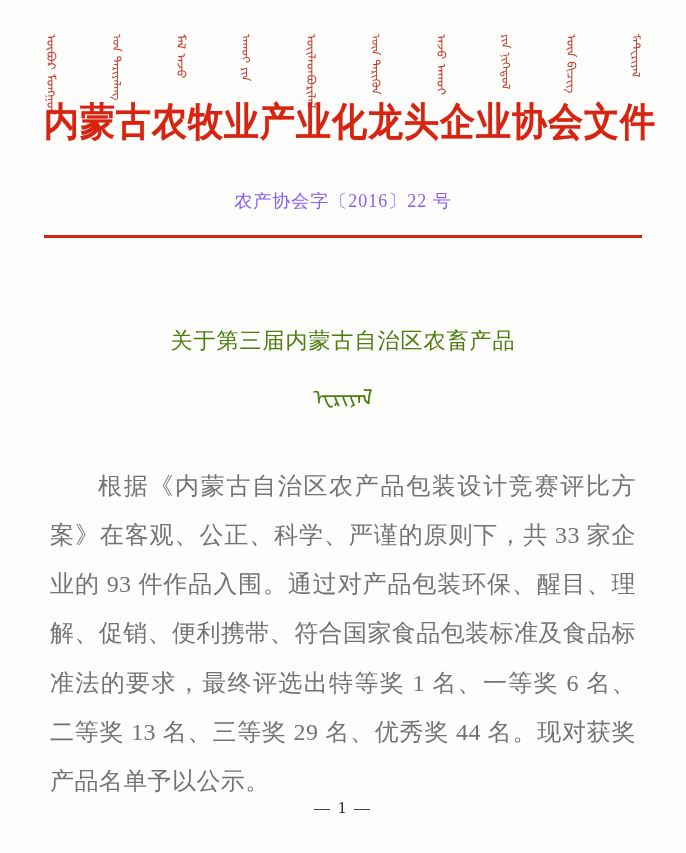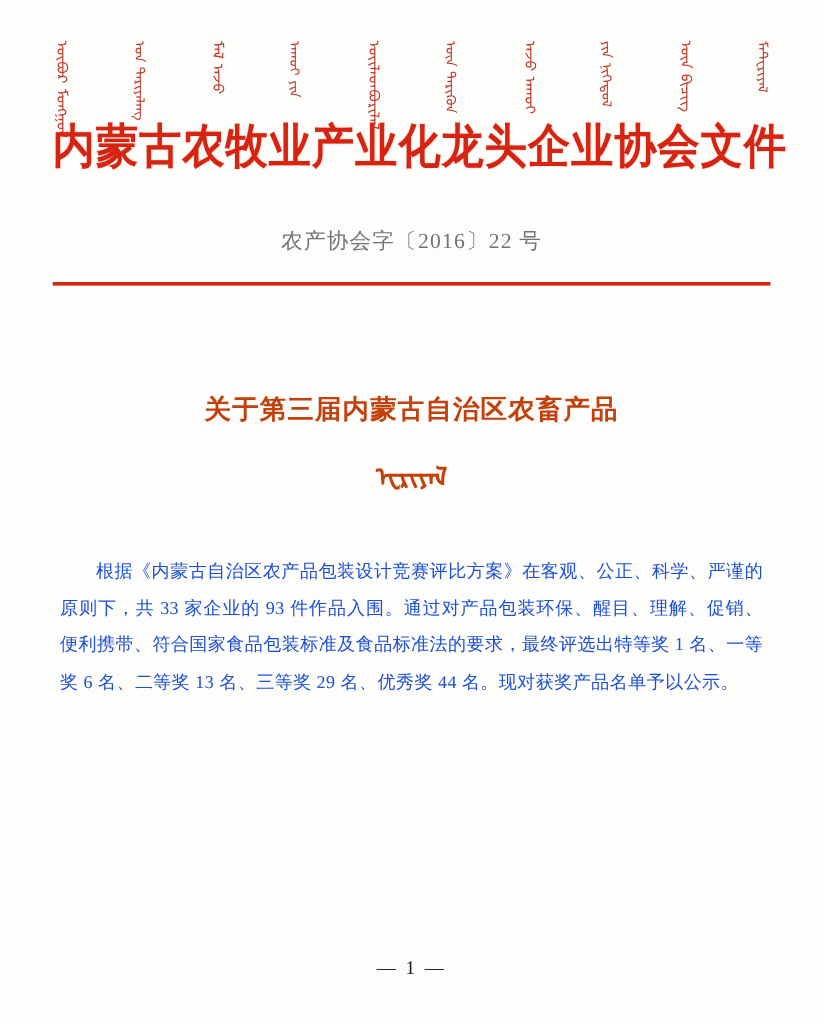--- a/index.html
+++ b/index.html
@@ -64,56 +64,56 @@
     display: inline-block;
     text-shadow: 0 0 1px rgba(214,36,16,0.45);
   }
 
   
   .doc-number {
     text-align: center;
     margin-top: 46px;
     font-size: 18px;
     letter-spacing: 1px;
-    color: #737373;
+    color: #8b5cf6;
   }
 
   
   .red-rule {
     margin-top: 22px;
     height: 3px;
     background: #d62410;
     width: 100%;
   }
 
   
   .headline {
     margin-top: 74px;
     text-align: center;
   }
   .headline-line {
     font-size: 22px;
-    font-weight: bold;
+    font-weight: normal;
     letter-spacing: 1px;
-    color: #c2410c;
+    color: #4d7c0f;
     line-height: 2.6;
   }
 
   
   .body-block {
     margin-top: 36px;
     padding: 0 6px;
   }
   .body-paragraph {
-    font-size: 15px;
+    font-size: 24px;
     line-height: 2.05;
     text-align: justify;
     text-justify: inter-ideograph;
     text-indent: 2em;
-    color: #1d4ed8;
+    color: #737373;
     letter-spacing: 0.4px;
   }
 
   
   .page-footer {
     position: absolute;
     left: 0;
     right: 0;
     bottom: 36px;
     text-align: center;

